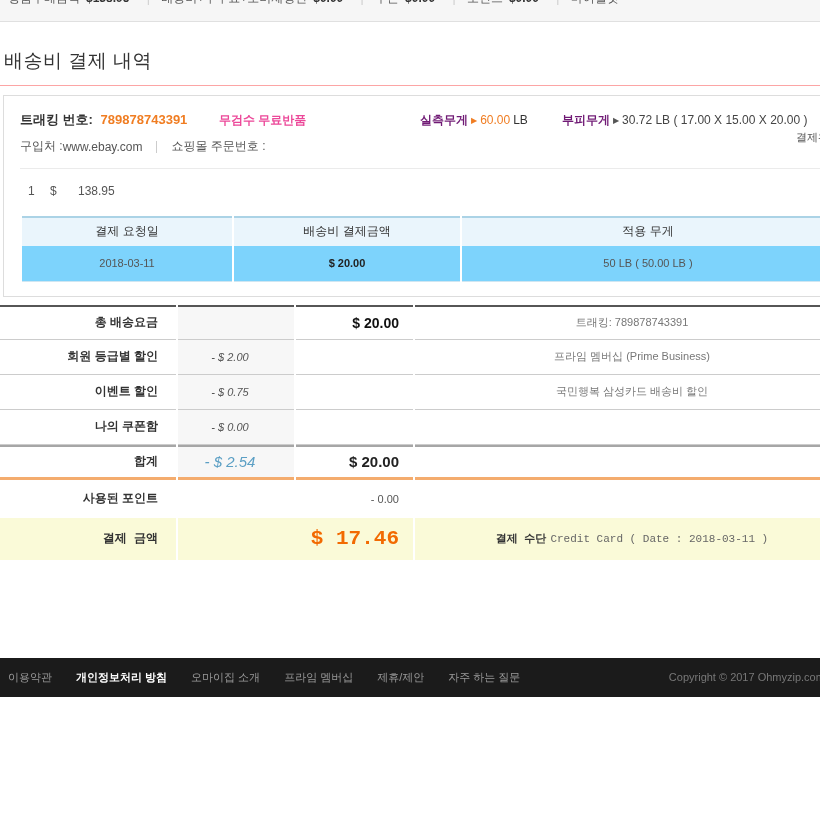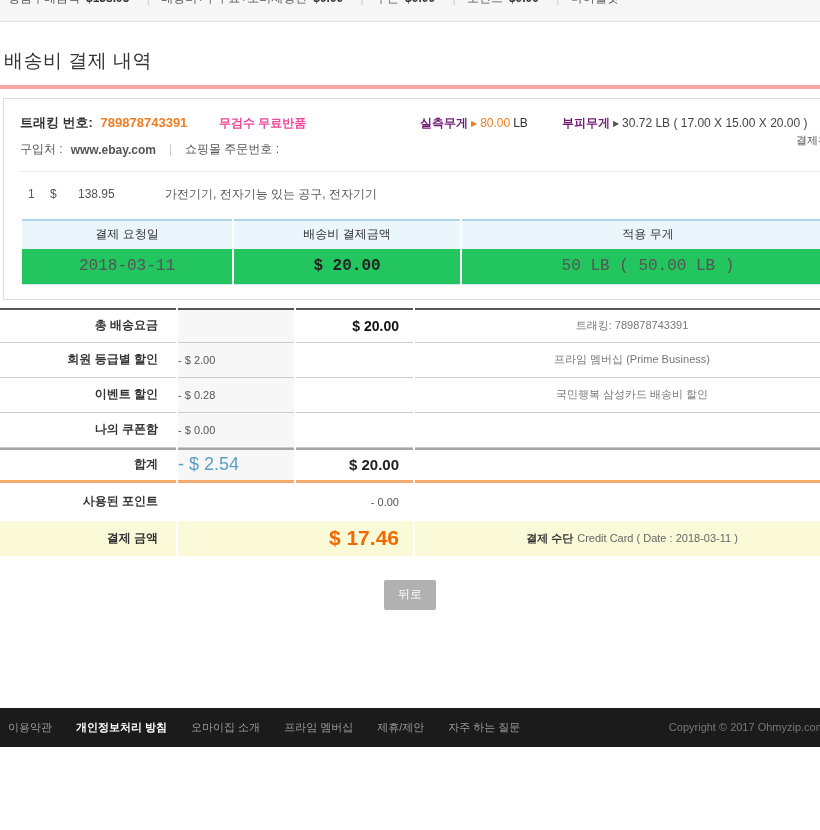--- a/index.html
+++ b/index.html
@@ -12,21 +12,21 @@
     position:relative; overflow:hidden; }
   .topbar-inner { position:absolute; top:-10px; left:8px; white-space:nowrap;
     font-size:12px; color:#555; }
   .tb-item { margin-right:6px; }
   .tb-label { color:#555; }
   .tb-value { color:#333; font-weight:bold; margin-left:6px; }
   .tb-divider { color:#ccc; margin:0 8px; }
 
   .page { position:relative; }
 
-  .title-wrap { padding:26px 4px 11px 4px; border-bottom:4px solid #fca5a5; }
+  .title-wrap { padding:26px 4px 11px 4px; border-bottom:1px solid #fca5a5; }
   .title-wrap h1 { font-size:19px; font-weight:400; color:#333; letter-spacing:0.5px; }
 
   
   .info-box { position:relative; margin:9px 0 0 3px; width:850px;
     border:1px solid #dddddd; padding:0 16px 14px 16px; }
 
   .tracking-row { position:relative; padding-top:15px; height:36px; font-size:13px; }
   .trk-label { font-weight:bold; color:#333;text-align:center; }
   .trk-num { font-weight:bold; color:#f07d22; margin-left:4px; }
   .free-return { font-weight:bold; color:#ec4899; font-size:12px; margin-left:28px;
@@ -37,56 +37,56 @@
   .arrow.orange { color:#f07d22; }
   .w-orange { color:#f07d22; }
   .w-unit { color:#333; margin-left:3px; }
   .w-label.vol { margin-left:34px; }
   .w-plain { color:#444; }
   .pay-status { position:absolute; left:792px; top:34px; font-size:11px; color:#555;
     white-space:nowrap; }
 
   .seller-row { margin-top:6px; padding-bottom:13px; border-bottom:1px solid #ebebeb;
     font-size:12px; color:#555; display:flex; align-items:center; }
-  .seller-url { margin-left:8px;font-weight:bold; }
+  .seller-url { margin-left:0; }
   .vdiv { display:inline-block; width:1px; height:12px; background:#ccc; margin:0 14px; }
 
   .product-row { display:flex; padding:13px 4px 10px 4px; font-size:12px;
     color:#555; line-height:1.65; }
   .p-name { width:314px; }
   .p-qty { width:22px; margin-left:4px; }
   .p-cur { width:28px; }
   .p-price { width:62px; }
   .p-cat { margin-left:25px; white-space:nowrap; }
 
   table.blue-table { width:816px; border-collapse:separate; border-spacing:2px 0;
     margin-top:4px; table-layout:fixed; }
   .blue-table th { background:#eaf5fc; border-top:2px solid #abd3e6; height:30px;
     font-size:12px; font-weight:400; color:#333; text-align:center; }
-  .blue-table td { height:36px; text-align:center; font-size:16px; color:#555;
-    border-bottom:1px solid #cfe6f2; background:#22c55e;font-family:Liberation Mono, monospace; }
+  .blue-table td { height:36px; text-align:center; font-size:11px; color:#555;
+    border-bottom:1px solid #cfe6f2; background:#7dd3fc; }
   .blue-table td.bt-amount { font-weight:bold; color:#222; }
 
   
   table.sum { width:853px; border-collapse:separate; border-spacing:2px 0;
     margin-top:8px; margin-left:-2px; table-layout:fixed; }
   .sum td { height:35px; font-size:11px; color:#555; background:#fff; }
   .sum td.c-label { text-align:right; padding-right:18px; font-size:12px;
     font-weight:bold; color:#333; }
-  .sum td.c-val { background:#f7f7f7; text-align:left; padding-right:12px; }
+  .sum td.c-val { background:#f7f7f7; text-align:center; padding-right:12px;font-style:italic; }
   .sum td.c-amt { text-align:right; padding-right:14px; }
   .sum td.c-note { text-align:center; color:#777; }
   .sum tr.r-line td { border-bottom:1px solid #cccccc; }
   .sum tr.r-first td { border-top:2px solid #565656;margin-top:45px; }
   .sum td.big-amt { font-size:14px; font-weight:bold; color:#111; }
   .sum tr.r-total td { border-top:2px solid #a6a6a6; border-bottom:3px solid #f4ac6e; }
-  .sum td.blue-val { font-size:18px; color:#5b9fc4;margin-top:16px; }
+  .sum td.blue-val { font-size:15px; color:#5b9fc4;margin-top:16px; }
   .sum td.total-amt { font-size:15px; font-weight:bold; color:#222; }
   .sum tr.r-points td { height:38px; }
-  .sum tr.r-pay td { background:#fafad8; height:35px; }
+  .sum tr.r-pay td { background:#fafad8; height:42px;font-family:Liberation Mono, monospace; }
   .sum td.pay-amt { font-size:21px; font-weight:bold; color:#f26a02;
     text-align:right; padding-right:14px; }
   .sum .note-bold { font-weight:bold; color:#333; }
   .sum .note-rest { color:#666; margin-left:4px; }
 
   .btn-wrap { text-align:center; margin-top:24px; }
   .back-btn { display:inline-block; background:#b1b1b1; color:#fff; font-size:12px;
     padding:6px 14px 7px 14px; border:none; border-radius:2px; cursor:pointer;
     font-family:inherit; }
 
@@ -121,37 +121,36 @@
   <div class="title-wrap">
     <h1>배송비 결제 내역</h1>
   </div>
 
   <div class="info-box">
     <div class="tracking-row">
       <span class="trk-label">트래킹 번호:</span>
       <span class="trk-num">789878743391</span>
       <a class="free-return">무검수 무료반품</a>
       <span class="weights">
-        <span class="w-label">실측무게</span><span class="arrow orange">▶</span><span class="w-orange">80.00</span><span class="w-unit">LB</span><span class="w-label vol">부피무게</span><span class="arrow">▶</span><span class="w-plain">30.72 LB ( 17.00 X 15.00 X 20.00 )</span>
+        <span class="w-label">실측무게</span><span class="arrow orange">▶</span><span class="w-orange">60.00</span><span class="w-unit">LB</span><span class="w-label vol">부피무게</span><span class="arrow">▶</span><span class="w-plain">30.72 LB ( 17.00 X 15.00 X 20.00 )</span>
       </span>
     </div>
     <div class="pay-status">결제완료</div>
 
     <div class="seller-row">
       <span>구입처 :</span>
       <span class="seller-url">www.ebay.com</span>
       <span class="vdiv"></span>
       <span>쇼핑몰 주문번호 :</span>
     </div>
 
     <div class="product-row">
       <div class="p-qty">1</div>
       <div class="p-cur">$</div>
       <div class="p-price">138.95</div>
-      <div class="p-cat">가전기기, 전자기능 있는 공구, 전자기기</div>
     </div>
 
     <table class="blue-table">
       <colgroup>
           <col style="width:210px">
           <col style="width:226px">
           <col>
         </colgroup>
       <thead>
         <tr>
@@ -185,21 +184,21 @@
         <td class="c-note">트래킹: 789878743391</td>
       </tr>
       <tr class="r-line">
         <td class="c-label">회원 등급별 할인</td>
         <td class="c-val">- $ 2.00</td>
         <td class="c-amt"></td>
         <td class="c-note">프라임 멤버십 (Prime Business)</td>
       </tr>
       <tr class="r-line">
         <td class="c-label">이벤트 할인</td>
-        <td class="c-val">- $ 0.28</td>
+        <td class="c-val">- $ 0.75</td>
         <td class="c-amt"></td>
         <td class="c-note">국민행복 삼성카드 배송비 할인</td>
       </tr>
       <tr class="r-line">
         <td class="c-label">나의 쿠폰함</td>
         <td class="c-val">- $ 0.00</td>
         <td class="c-amt"></td>
         <td class="c-note"></td>
       </tr>
       <tr class="r-total">
@@ -216,23 +215,20 @@
       <tr class="r-pay">
         <td class="c-label">결제 금액</td>
         <td class="pay-amt" colspan="2">$ 17.46</td>
         <td class="c-note">
           <span class="note-bold">결제 수단</span><span class="note-rest">Credit Card ( Date : 2018-03-11 )</span>
         </td>
       </tr>
     </tbody>
   </table>
 
-  <div class="btn-wrap">
-    <button class="back-btn">뒤로</button>
-  </div>
 
 </div>
 
 <div class="footer">
   <div class="footer-inner">
     <a class="f-link">이용약관</a>
     <a class="f-link strong">개인정보처리 방침</a>
     <a class="f-link">오마이집 소개</a>
     <a class="f-link">프라임 멤버십</a>
     <a class="f-link">제휴/제안</a>

